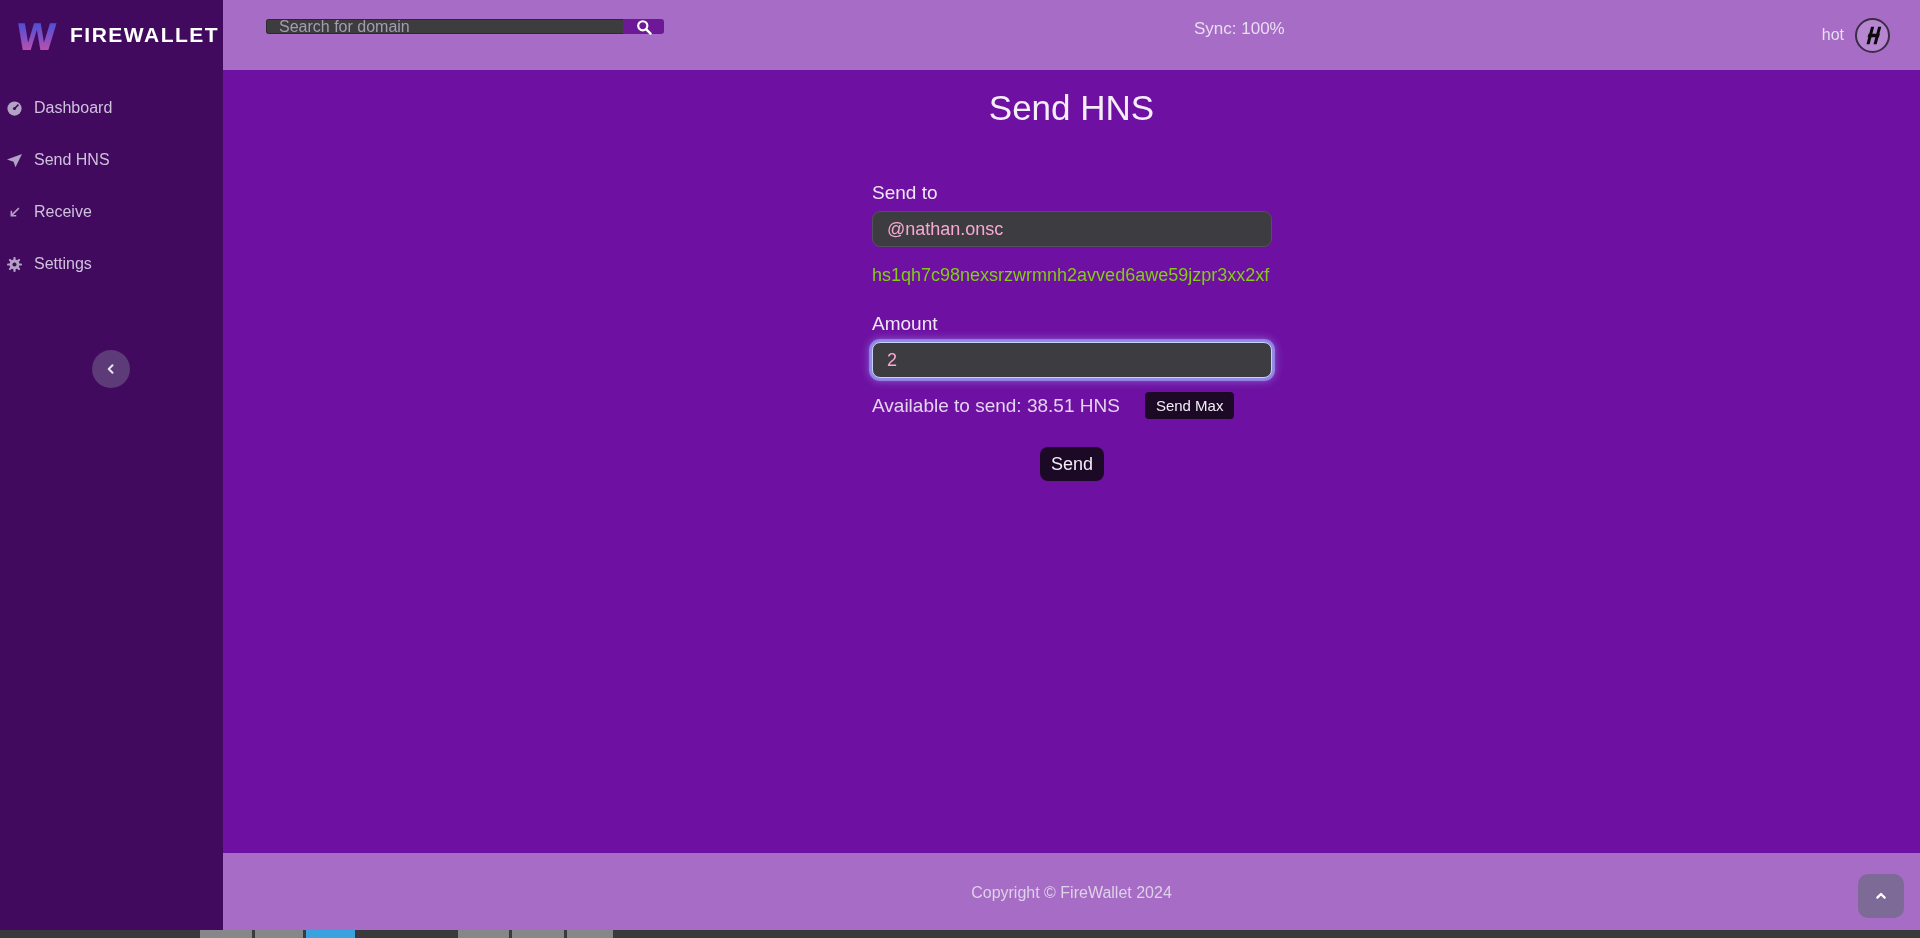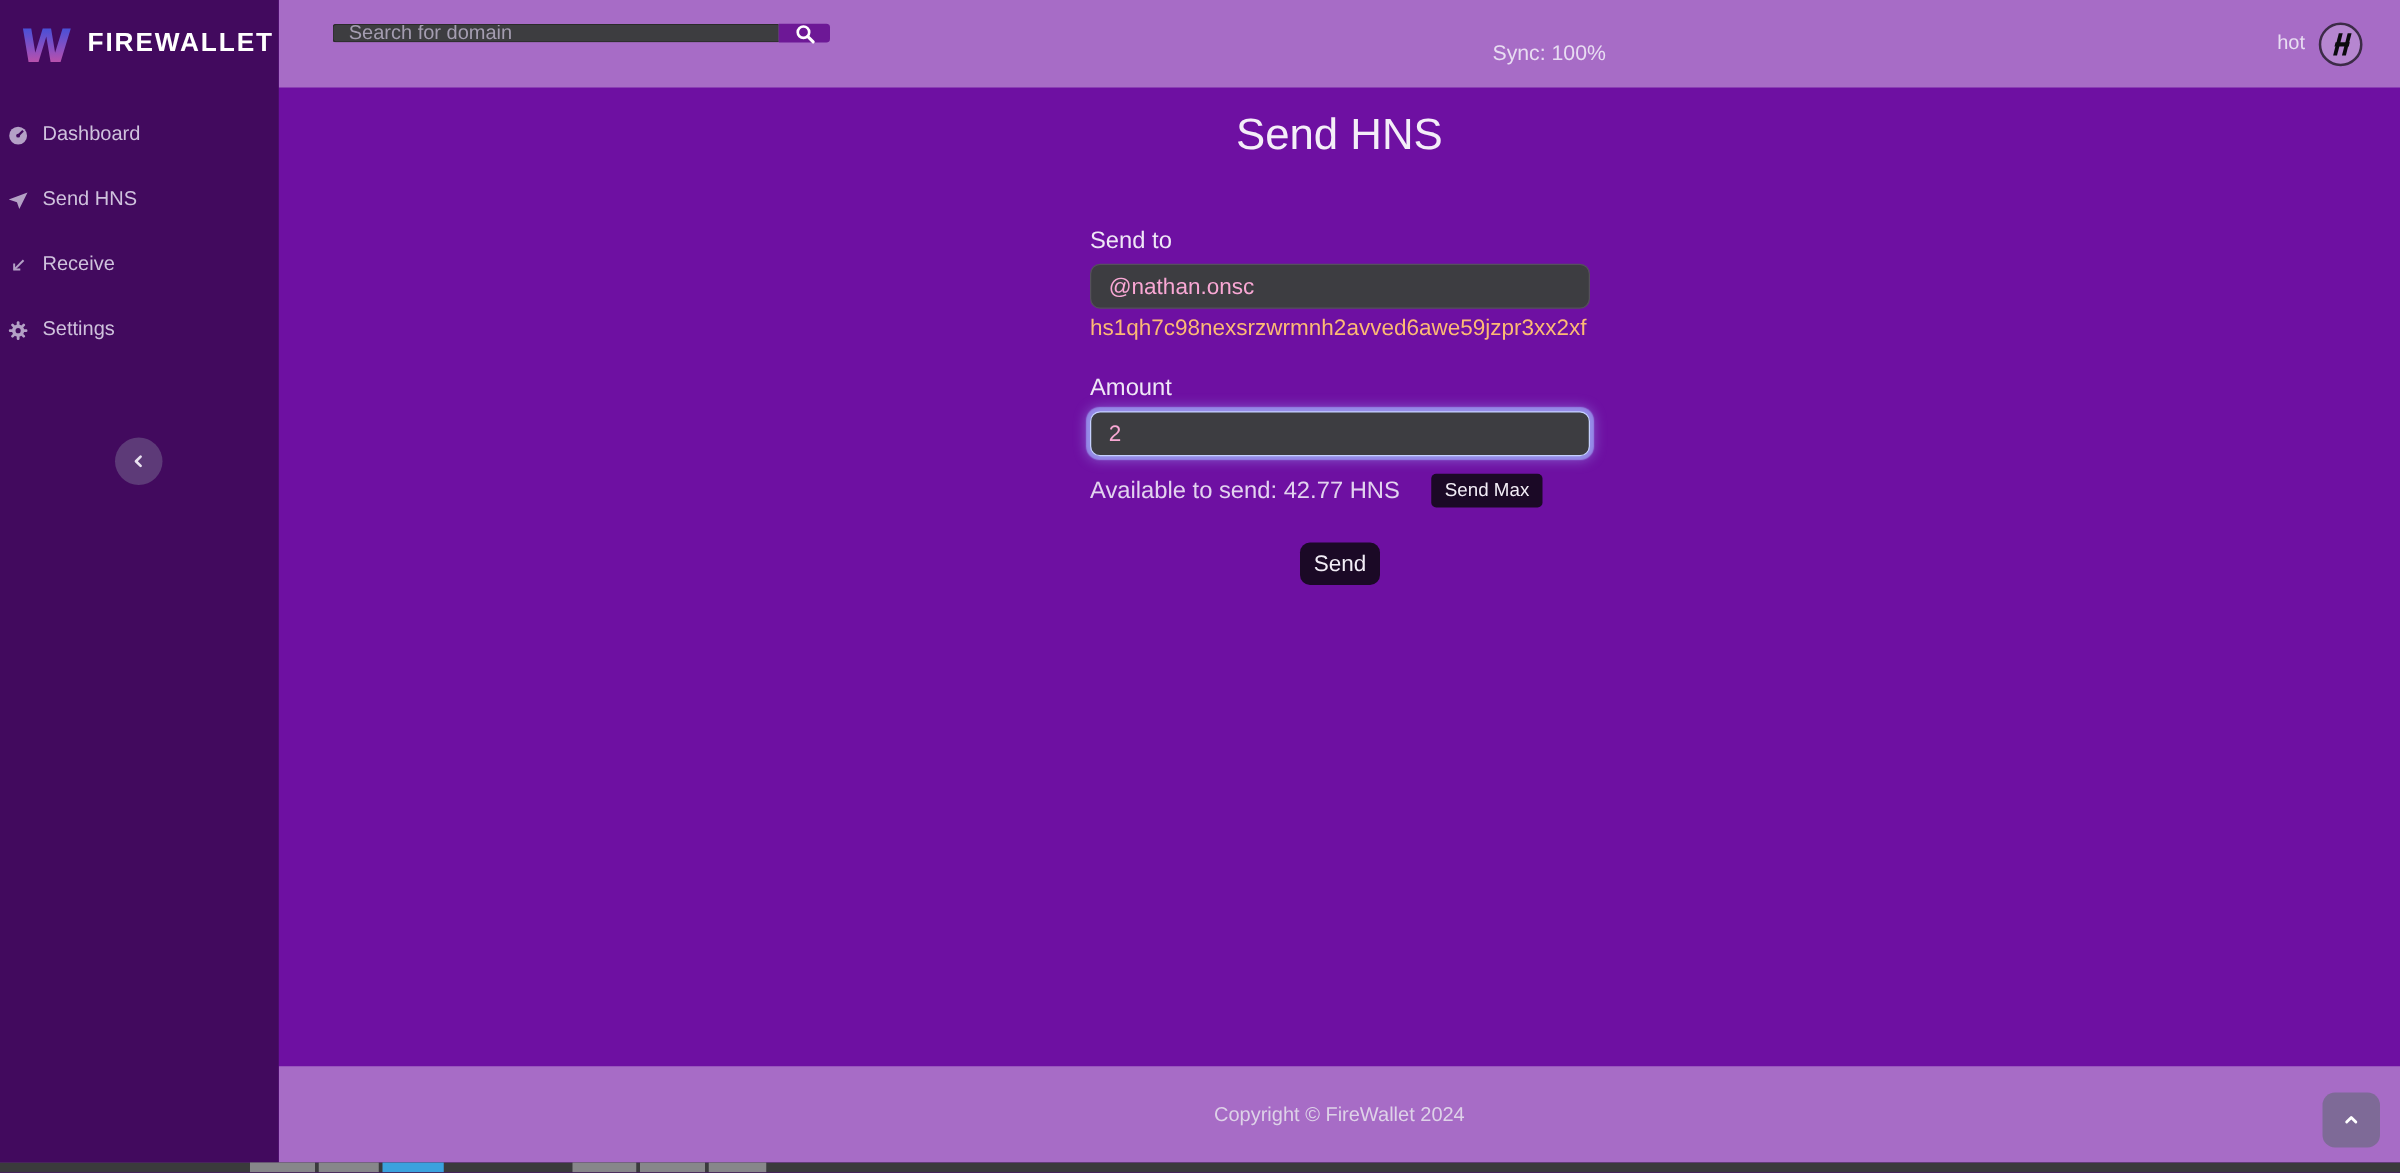--- a/index.html
+++ b/index.html
@@ -9,21 +9,21 @@
 
   
   .topbar { position:absolute; left:223px; right:0; top:0; height:70px; background:#a76cc6; z-index:1; }
   .search { position:absolute; left:43px; top:19px; width:398px; height:15px; display:flex; }
   .search input { flex:1; background:#3d3d40; border:1px solid #2b2b2b; border-right:none;
                   border-radius:3px 0 0 3px; color:#d6d0da; font-size:16px; padding:0 12px; outline:none;
                   font-family:"Liberation Sans", sans-serif; }
   .search input::placeholder { color:#a49db0; }
   .search-btn { width:41px; background:#6d1896; border:none; border-radius:0 3px 3px 0; cursor:pointer;
                 display:flex; align-items:center; justify-content:center; }
-  .sync { position:absolute; left:971px; top:14px; height:58px; display:flex; align-items:center;
+  .sync { position:absolute; left:971px; top:0; height:58px; display:flex; align-items:center;
           color:#e8ddf2; font-size:17px; }
   .wallet { position:absolute; right:30px; top:0; height:70px; display:flex; align-items:center; gap:11px; }
   .wallet .wname { color:#e8ddf2; font-size:16px; }
   .hns-badge { width:35px; height:35px; border-radius:50%; border:2px solid #3c2b47;
                display:flex; align-items:center; justify-content:center; background:rgba(255,255,255,0.18); cursor:pointer; }
 
   
   .sidebar { position:absolute; left:0; top:0; width:223px; height:930px; background:#420a5e; z-index:2; }
   .brand { height:70px; display:flex; align-items:center; padding-left:17px; gap:11px; cursor:pointer; }
   .brand-name { color:#ffffff; font-weight:bold; font-size:21px; letter-spacing:1.5px; }
@@ -37,21 +37,21 @@
   
   .page-title { position:absolute; left:223px; right:0; top:88px; text-align:center;
                 color:#f4eef8; font-size:35px; font-weight:500; }
   .send-form { position:absolute; left:872px; top:182px; width:400px; }
   .send-form label { display:block; color:#efe7f6; font-size:19px; height:22px; }
   .field { display:block; width:100%; height:36px; margin-top:7px; background:#3d3d41;
            border:1px solid #55505c; border-radius:8px; color:#f9a8d4; font-size:18px;
            padding:0 14px; outline:none; font-family:"Liberation Sans", sans-serif; }
   .field.focused { border:1px solid #c6d1ff;
                    box-shadow:0 0 1px 3px rgba(163,180,255,0.65), 0 0 10px 3px rgba(163,180,255,0.45); }
-  .address { margin-top:5px; color:#fdba74; font-size:18px; height:22px; }
+  .address { margin-top:18px; color:#84cc16; font-size:18px; height:22px; }
   .lbl-amount { margin-top:26px; }
   .avail-row { margin-top:14px; display:flex; align-items:center; }
   .avail-row .avail { color:#e3d3ef; font-size:19px; }
   .dark-btn { background:#1b0926; color:#f2edf6; border:none; cursor:pointer;
               font-family:"Liberation Sans", sans-serif; }
   .btn-sendmax { margin-left:25px; height:27px; padding:0 11px; font-size:15px; border-radius:4px; }
   .btn-send { display:block; margin:28px auto 0; width:64px; height:34px; font-size:18px; border-radius:8px; }
 
   
   .footer { position:absolute; left:223px; right:0; top:853px; height:77px; background:#a76cc6; }
@@ -171,21 +171,21 @@
 
   <div class="send-form">
     <label>Send to</label>
     <input type="text" class="field" value="@nathan.onsc" style="">
     <div class="address">hs1qh7c98nexsrzwrmnh2avved6awe59jzpr3xx2xf</div>
 
     <label class="lbl-amount">Amount</label>
     <input type="text" class="field focused" value="2" style="">
 
     <div class="avail-row">
-      <span class="avail">Available to send: 42.77 HNS</span>
+      <span class="avail">Available to send: 38.51 HNS</span>
       <button class="dark-btn btn-sendmax">Send Max</button>
     </div>
 
     <button class="dark-btn btn-send">Send</button>
   </div>
 
   <footer class="footer">
     <div class="copyright">Copyright © FireWallet 2024</div>
   </footer>
 

